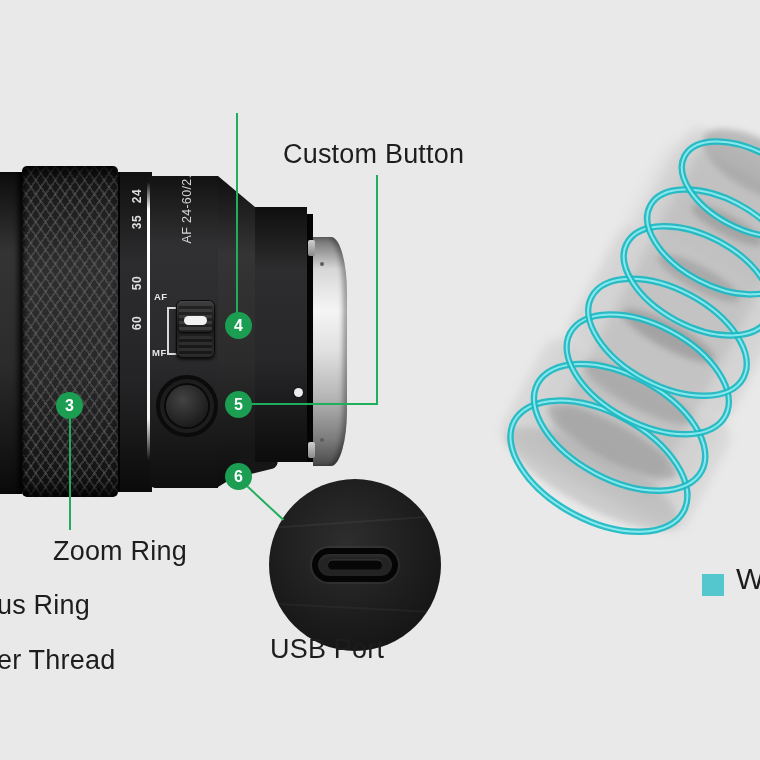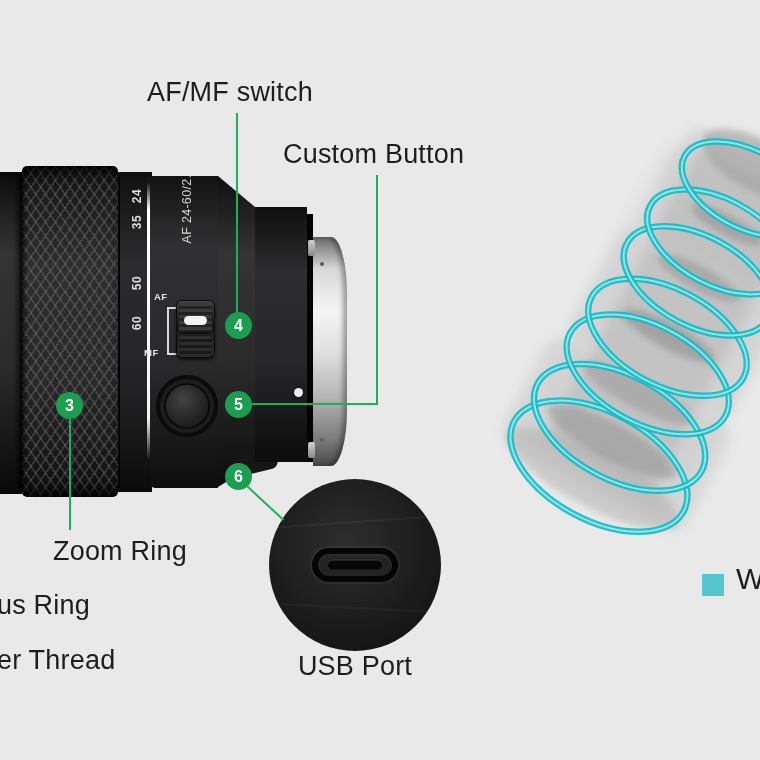--- a/index.html
+++ b/index.html
@@ -64,21 +64,21 @@
     border-radius:0 0 0 5px;overflow:hidden;
   }
   #barrel-text{
     position:absolute;left:-23px;top:22px;width:120px;height:15px;
     transform:rotate(-90deg);
     color:#d6d6d6;font-size:12.5px;letter-spacing:.3px;text-align:center;line-height:15px;
     white-space:nowrap;
   }
   .switch-side-label{position:absolute;color:#e6e6e6;font-size:9.5px;font-weight:700;letter-spacing:.5px;}
   #af-label{left:154px;top:291px;text-align:right;}
-  #mf-label{left:144px;top:347px;}
+  #mf-label{left:152px;top:347px;}
   #bracket-upper{left:167px;top:307px;width:9px;height:22px;border-left:2.5px solid #d9d9d9;border-top:2.5px solid #d9d9d9;}
   #bracket-lower{left:167px;top:331px;width:9px;height:22px;border-left:2.5px solid #d9d9d9;border-bottom:2.5px solid #d9d9d9;}
   #switch-body{
     left:176px;top:300px;width:39px;height:58px;border-radius:6px;
     background:linear-gradient(180deg,#474747,#1c1c1c 45%,#2b2b2b);
     box-shadow:0 2px 3px rgba(0,0,0,.6), inset 0 0 0 1px #0a0a0a;
   }
   #switch-knob{
     left:179px;top:303px;width:33px;height:29px;border-radius:4px;
     background:repeating-linear-gradient(180deg,#3a3a3a 0 3px,#222 3px 6px);
@@ -256,23 +256,22 @@
   <div class="leader" style="left:376px;top:175px;width:2px;height:230px;"></div>
   <div class="leader" style="left:251px;top:403px;width:127px;height:2px;"></div>
   <div class="leader" style="left:69px;top:418px;width:2px;height:112px;"></div>
   <div class="leader" style="left:247px;top:485px;width:50px;height:2px;transform-origin:0 50%;transform:rotate(43deg);"></div>
 
   <div class="badge" style="left:56px;top:392px;">3</div>
   <div class="badge" style="left:225px;top:312px;">4</div>
   <div class="badge" style="left:225px;top:391px;">5</div>
   <div class="badge" style="left:225px;top:463px;">6</div>
 
-  <div class="callout-label" style="left:147px;top:77px;">AF/MF switch</div>
   <div class="callout-label" style="left:53px;top:536px;">Zoom Ring</div>
   <div class="callout-label" style="left:283px;top:139px;">Custom Button</div>
   <div class="callout-label" style="left:-3px;top:590px;">us Ring</div>
   <div class="callout-label" style="left:-3px;top:645px;">er Thread</div>
-  <div class="callout-label" style="left:270px;top:651px;width:170px;text-align:center;">USB Port</div>
+  <div class="callout-label" style="left:270px;top:634px;width:170px;">USB Port</div>
 
   <div class="abs" id="legend-swatch"></div>
   <div class="callout-label" id="legend-label">W</div>
 
 </div>
 
 </body></html>

